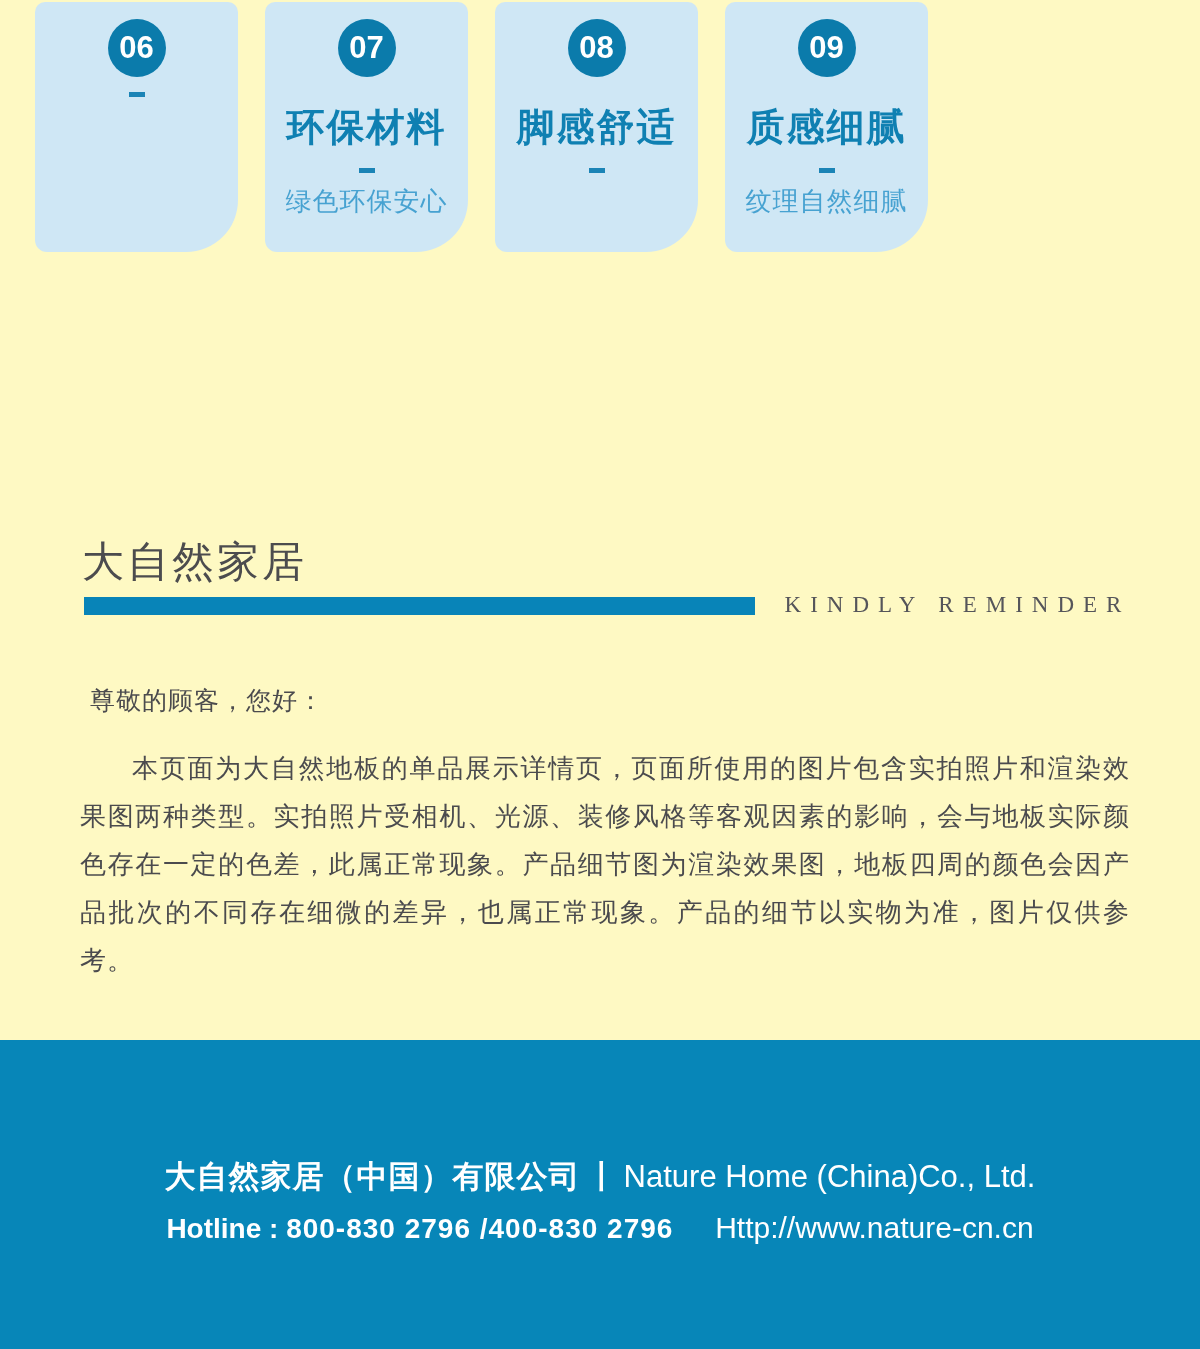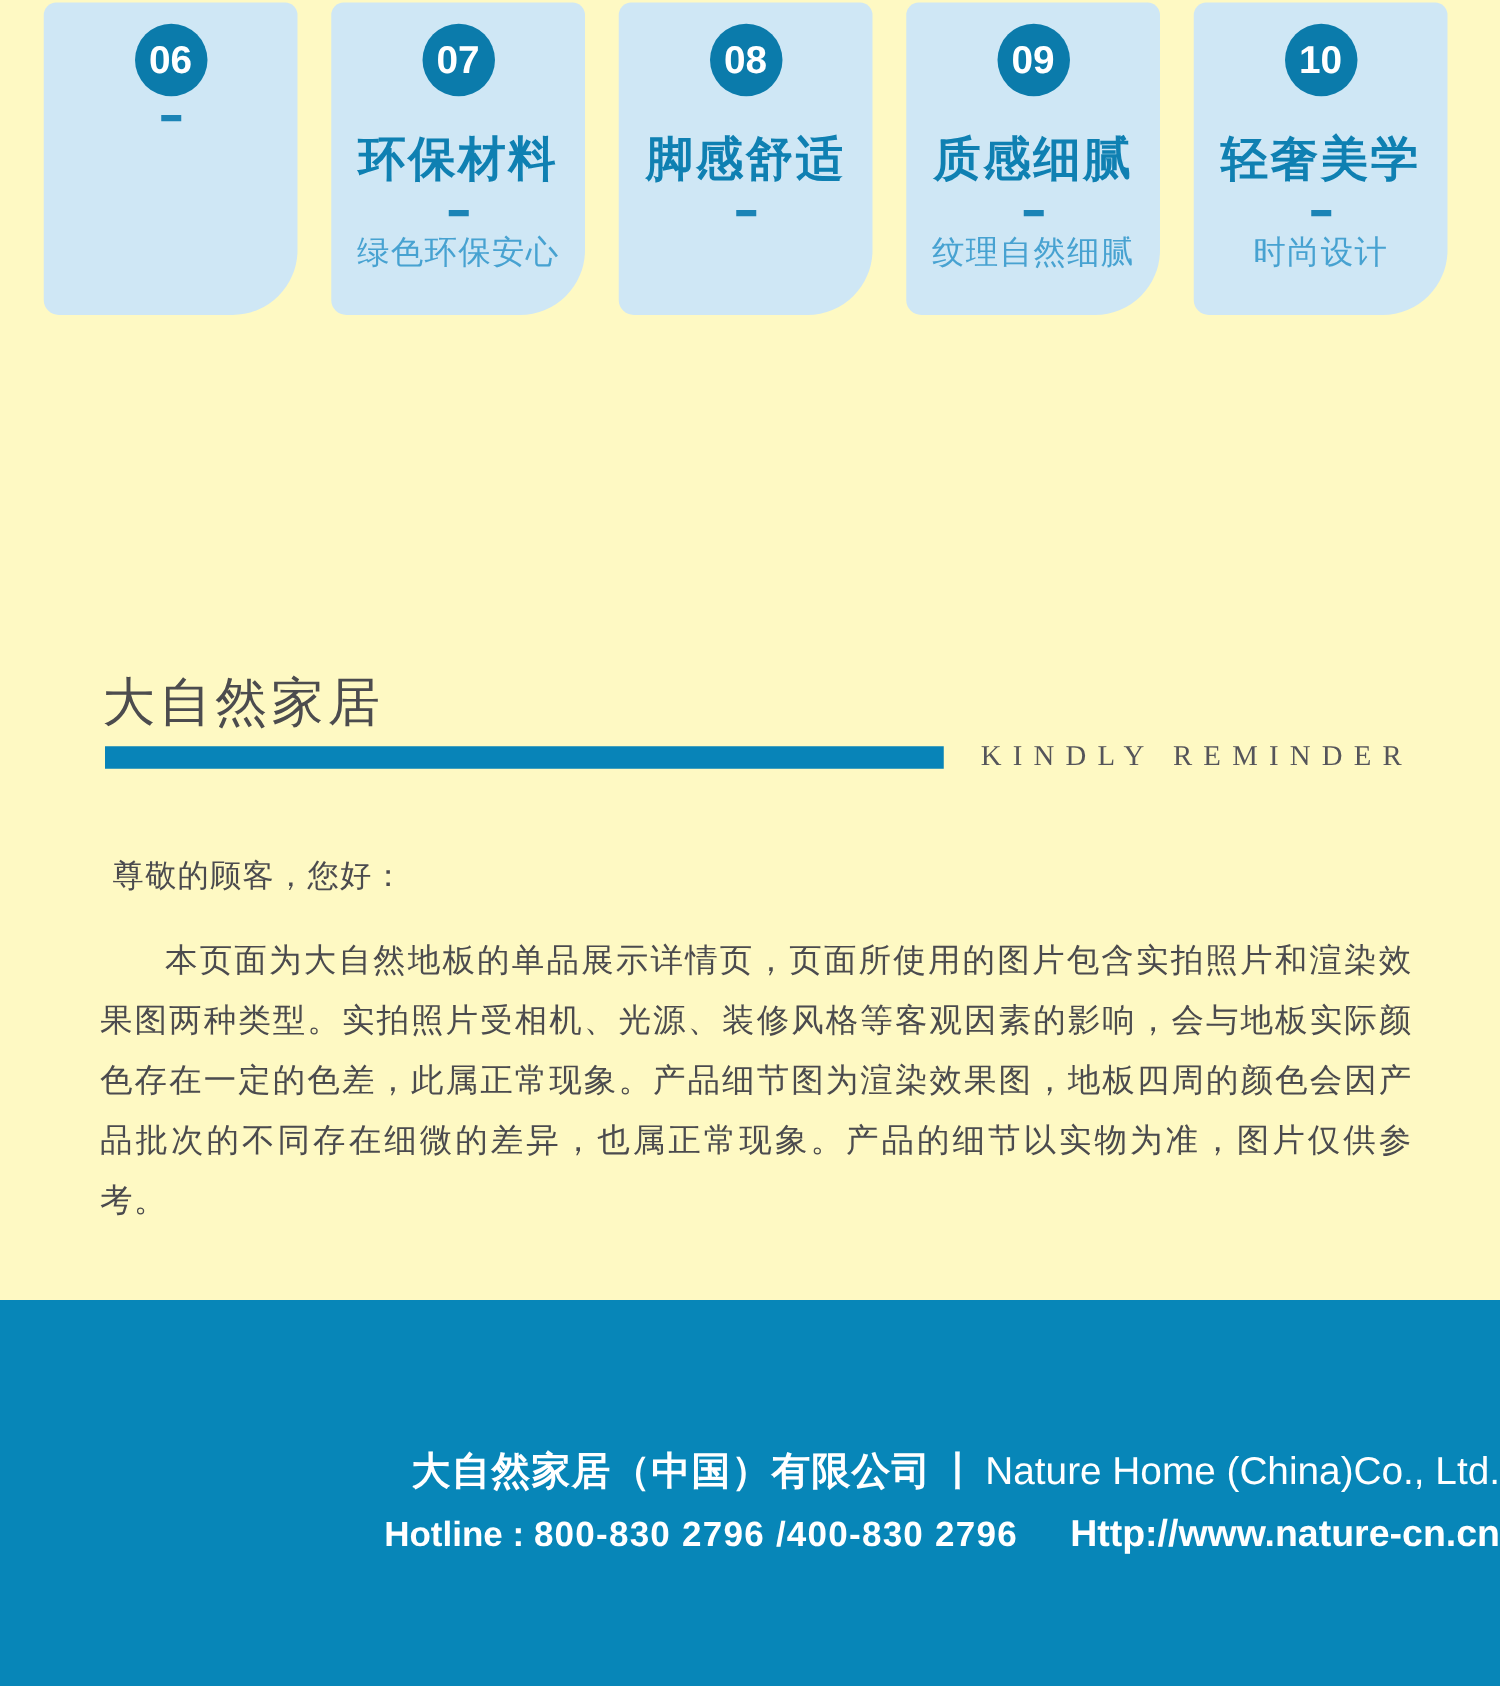--- a/index.html
+++ b/index.html
@@ -20,29 +20,29 @@
   .bar-row{position:absolute;left:84px;top:592px;right:70px;display:flex;align-items:flex-end;justify-content:center;}
   .bar{width:671px;height:18px;background:#0884b8;flex:none;}
   .kindly{margin-left:30px;font-family:"Liberation Serif",serif;font-size:23px;color:#55555a;
           letter-spacing:9px;line-height:1;transform:translateY(1px);white-space:nowrap;}
   .greeting{position:absolute;left:90px;top:684px;font-size:25px;color:#4b4b4e;letter-spacing:1px;}
   .body-text{position:absolute;left:80px;top:744px;width:1050px;font-size:26px;line-height:48px;
              color:#4b4b4e;text-align:justify;text-indent:2em;letter-spacing:1px;}
 
   
   .footer{position:absolute;left:0;top:1040px;width:1200px;height:309px;background:#0786b8;color:#ffffff;}
-  .footer-inner{padding-top:116px;text-align:right;}
+  .footer-inner{padding-top:116px;text-align:center;}
   .company-line{font-size:31px;white-space:nowrap;}
   .company-zh{font-weight:bold;letter-spacing:1px;}
   .company-sep{font-weight:bold;margin:0 6px;}
   .company-en{font-weight:400;}
   .contact-line{margin-top:13px;font-size:28px;white-space:nowrap;}
   .hotline-label{font-weight:bold;}
   .hotline-numbers{font-weight:bold;letter-spacing:1px;}
-  .website{font-weight:700;font-size:30px;margin-left:34px;}
+  .website{font-weight:400;font-size:30px;margin-left:34px;}
 </style>
 </head>
 <body>
 
 <div class="page">
 
   <div class="cards">
     <div class="card">
       <div class="circle">06</div>
       <div class="card-dash"></div>
@@ -56,26 +56,20 @@
     <div class="card">
       <div class="circle">08</div>
       <div class="card-title">脚感舒适</div>
       <div class="card-dash"></div>
     </div>
     <div class="card">
       <div class="circle">09</div>
       <div class="card-title">质感细腻</div>
       <div class="card-dash"></div>
       <div class="card-sub">纹理自然细腻</div>
-    </div>
-    <div class="card">
-      <div class="circle">10</div>
-      <div class="card-title">轻奢美学</div>
-      <div class="card-dash"></div>
-      <div class="card-sub">时尚设计</div>
     </div>
   </div>
 
   <div class="reminder-heading">大自然家居</div>
 
   <div class="bar-row">
     <div class="bar"></div>
     <div class="kindly">KINDLY REMINDER</div>
   </div>
 

